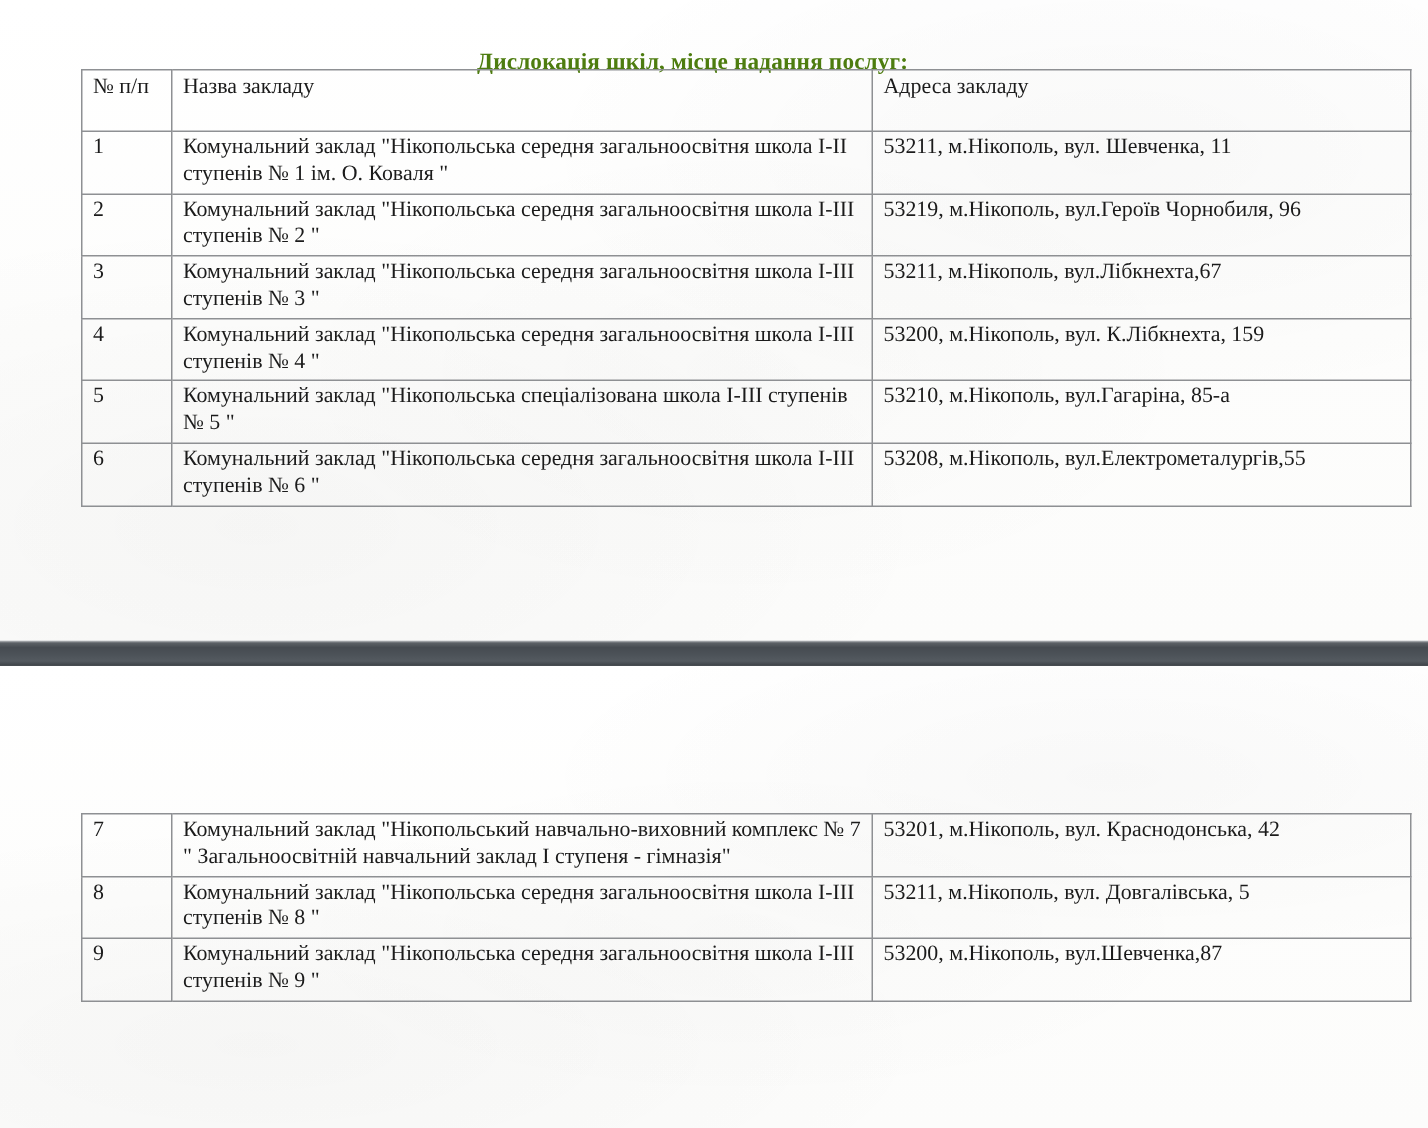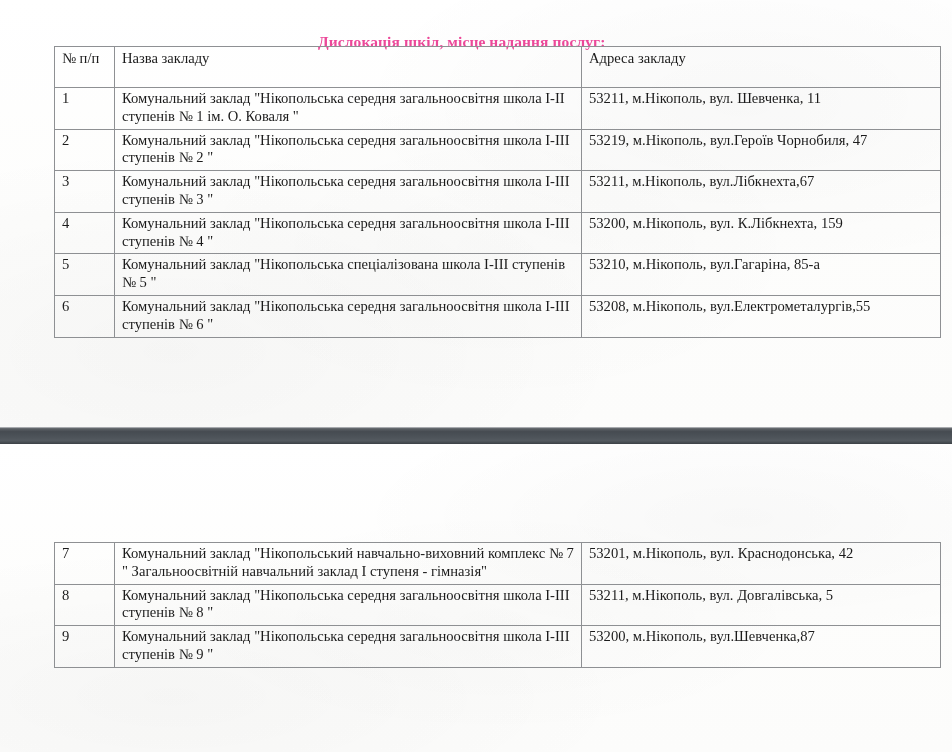--- a/index.html
+++ b/index.html
@@ -97,21 +97,21 @@
   }
   .col-num   { width: 46px; text-align: left; padding-left: 8px; }
   .col-name  { width: 453px; }
   .col-addr  { width: 345px; padding-left: 9px; }
 
   .sheet-table th { padding-top: 3px; }
   .hdr-num { height: 34px; }
   .addr-cell { padding-top: 3px; }
 
   
-  .ink-soft { color: #ec4899; text-align: right; }
+  .ink-soft { color: #4d7c0f; text-align: right; }
 
   
   .clipped-row td { border-bottom: 1px solid #8e9093; }
 </style>
 </head>
 <body>
 
 <div class="scan-page page-top">
   <div class="paper-noise"></div>
 
@@ -128,21 +128,21 @@
     </thead>
     <tbody>
       <tr>
         <td class="col-num">1</td>
         <td class="col-name">Комунальний заклад "Нікопольська середня загальноосвітня школа I-II ступенів  № 1  ім. О. Коваля "</td>
         <td class="col-addr addr-cell">53211, м.Нікополь, вул. Шевченка, 11</td>
       </tr>
       <tr>
         <td class="col-num">2</td>
         <td class="col-name">Комунальний заклад "Нікопольська середня загальноосвітня школа I-III ступенів  № 2 "</td>
-        <td class="col-addr addr-cell">53219, м.Нікополь, вул.Героїв Чорнобиля, 47</td>
+        <td class="col-addr addr-cell">53219, м.Нікополь, вул.Героїв Чорнобиля, 96</td>
       </tr>
       <tr>
         <td class="col-num">3</td>
         <td class="col-name">Комунальний заклад "Нікопольська середня загальноосвітня школа I-III ступенів  № 3 "</td>
         <td class="col-addr addr-cell">53211, м.Нікополь, вул.Лібкнехта,67</td>
       </tr>
       <tr>
         <td class="col-num">4</td>
         <td class="col-name">Комунальний заклад "Нікопольська середня загальноосвітня школа I-III ступенів  № 4 "</td>
         <td class="col-addr addr-cell">53200, м.Нікополь, вул. К.Лібкнехта, 159</td>

